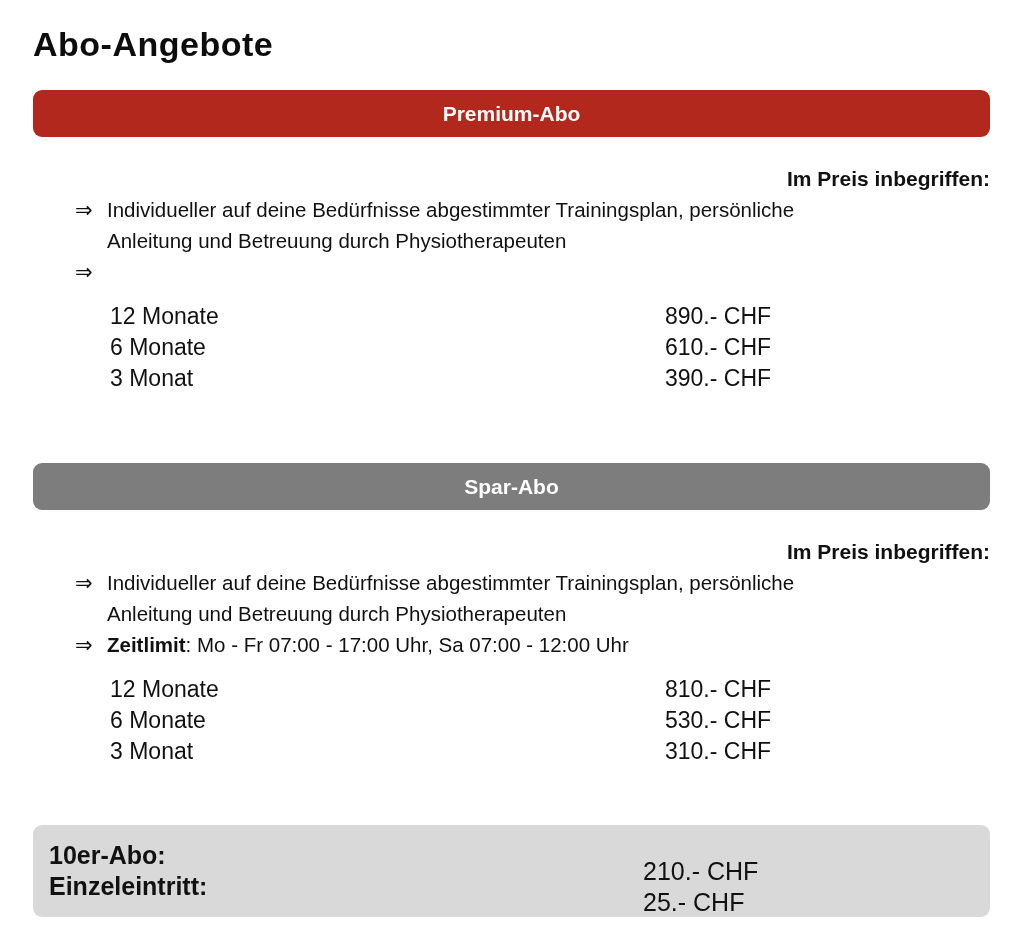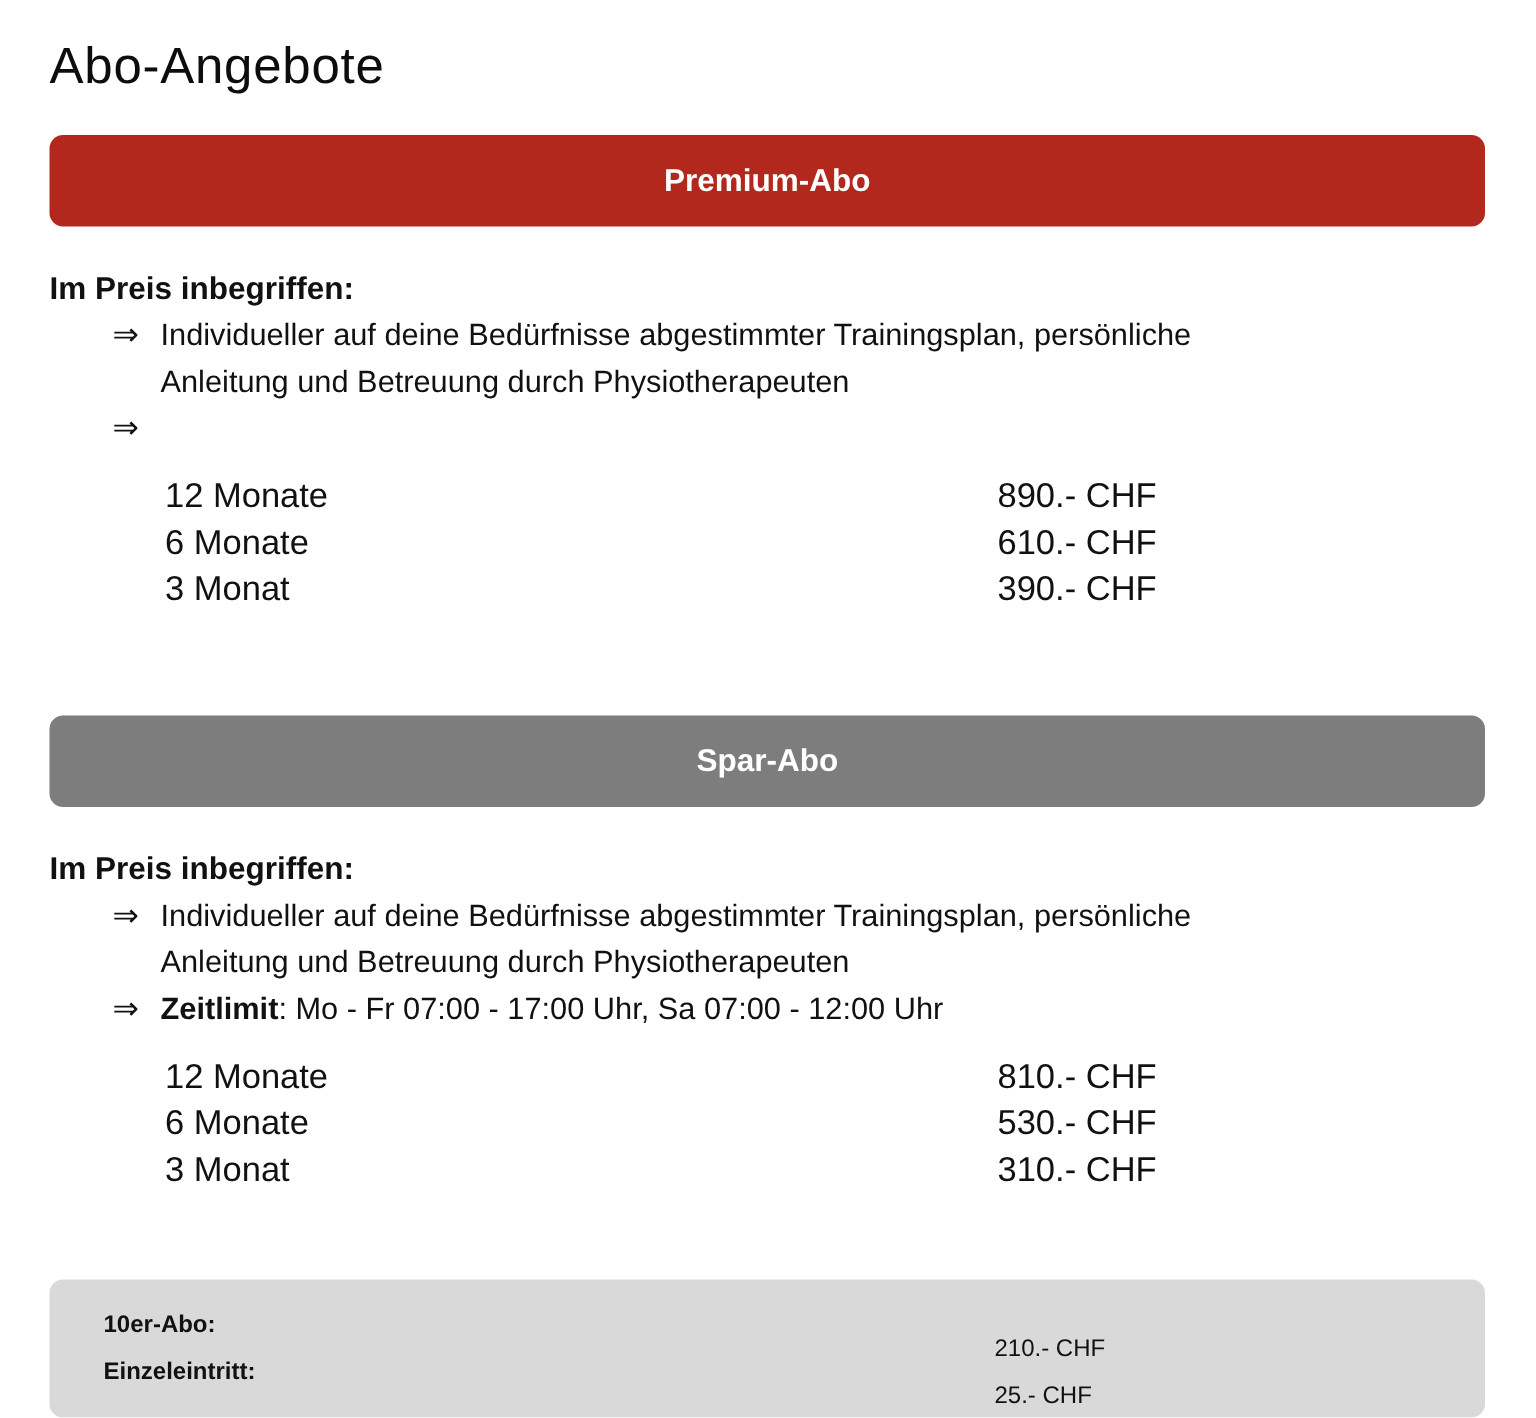--- a/index.html
+++ b/index.html
@@ -9,44 +9,45 @@
     width: 1024px;
     height: 945px;
     overflow: hidden;
   }
   .page { padding: 22px 34px 0 33px; box-sizing: border-box; width: 1024px; }
 
   .page-title {
     margin: 0;
     font-size: 34px;
     line-height: 44px;
-    font-weight: 400;
+    font-weight: 700;
     letter-spacing: 0.5px;
     color: #0d0d0d;
   }
 
   .banner {
     margin-top: 24px;
-    height: 61px;
+    height: 47px;
     border-radius: 9px;
     display: flex;
     align-items: center;
     justify-content: center;
     color: #ffffff;
     font-size: 21px;
     font-weight: 700;
   }
   .banner.premium { background: #b2281d; }
   .banner.spar { background: #7d7d7d; margin-top: 69px; }
 
   .included-heading {
     margin-top: 26px;
     font-size: 21px;
     line-height: 31px;
     font-weight: 700;
+    text-align: right;
   }
 
   .bullet {
     display: flex;
     padding-left: 42px;
     font-size: 20.5px;
     line-height: 31px;
   }
   .arrow {
     flex: none;
@@ -67,23 +68,22 @@
 
   .extras-box {
     margin-top: 58px;
     background: #d9d9d9;
     border-radius: 9px;
     padding: 15px 0;
   }
   .extras-row {
     position: relative;
     padding-left: 16px;
-    font-size: 16px;
+    font-size: 25px;
     line-height: 31px;
-    margin-left: 20px;
   }
   .extras-label { font-weight: 700; }
   .extras-value { position: absolute; left: 610px; top: 16px; }
 </style>
 </head>
 <body>
 
 <div class="page">
 
   <h1 class="page-title">Abo-Angebote</h1>

